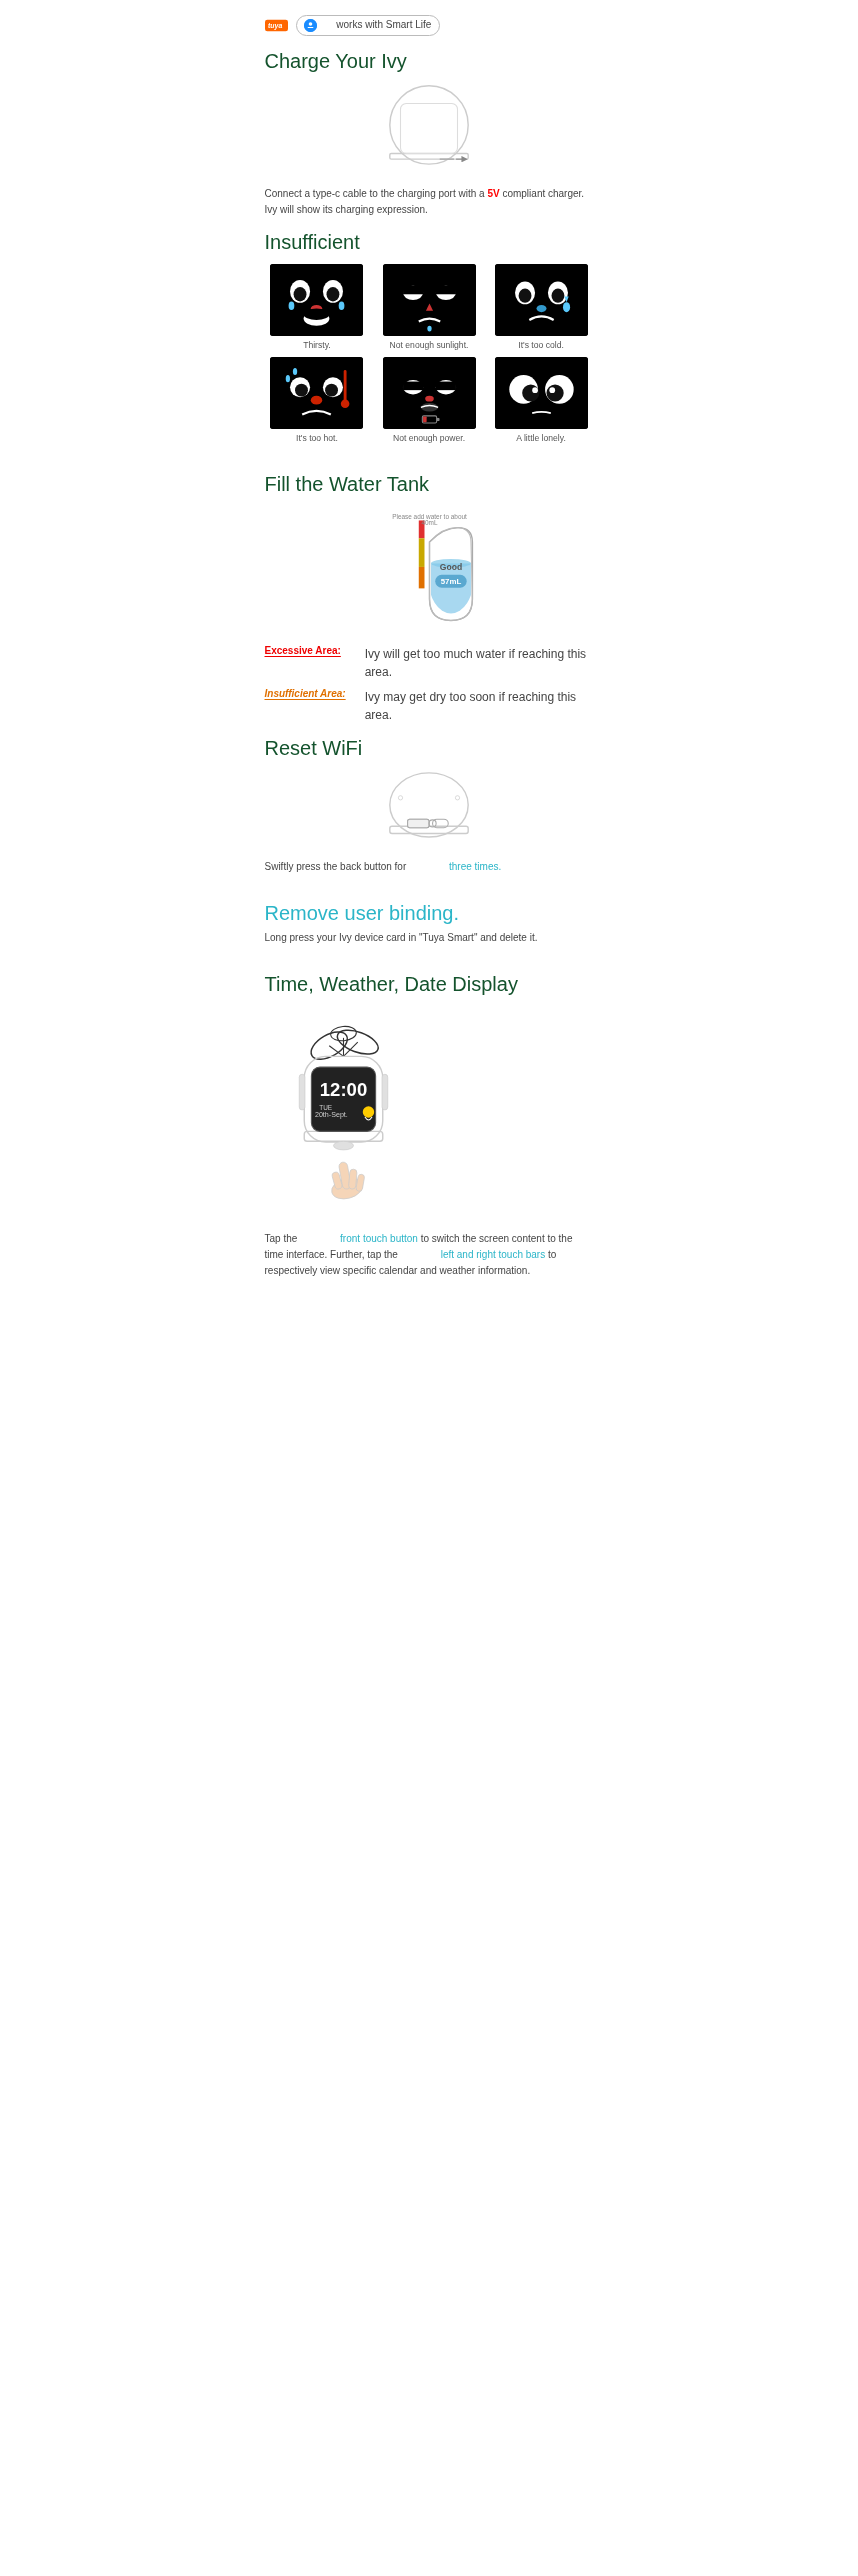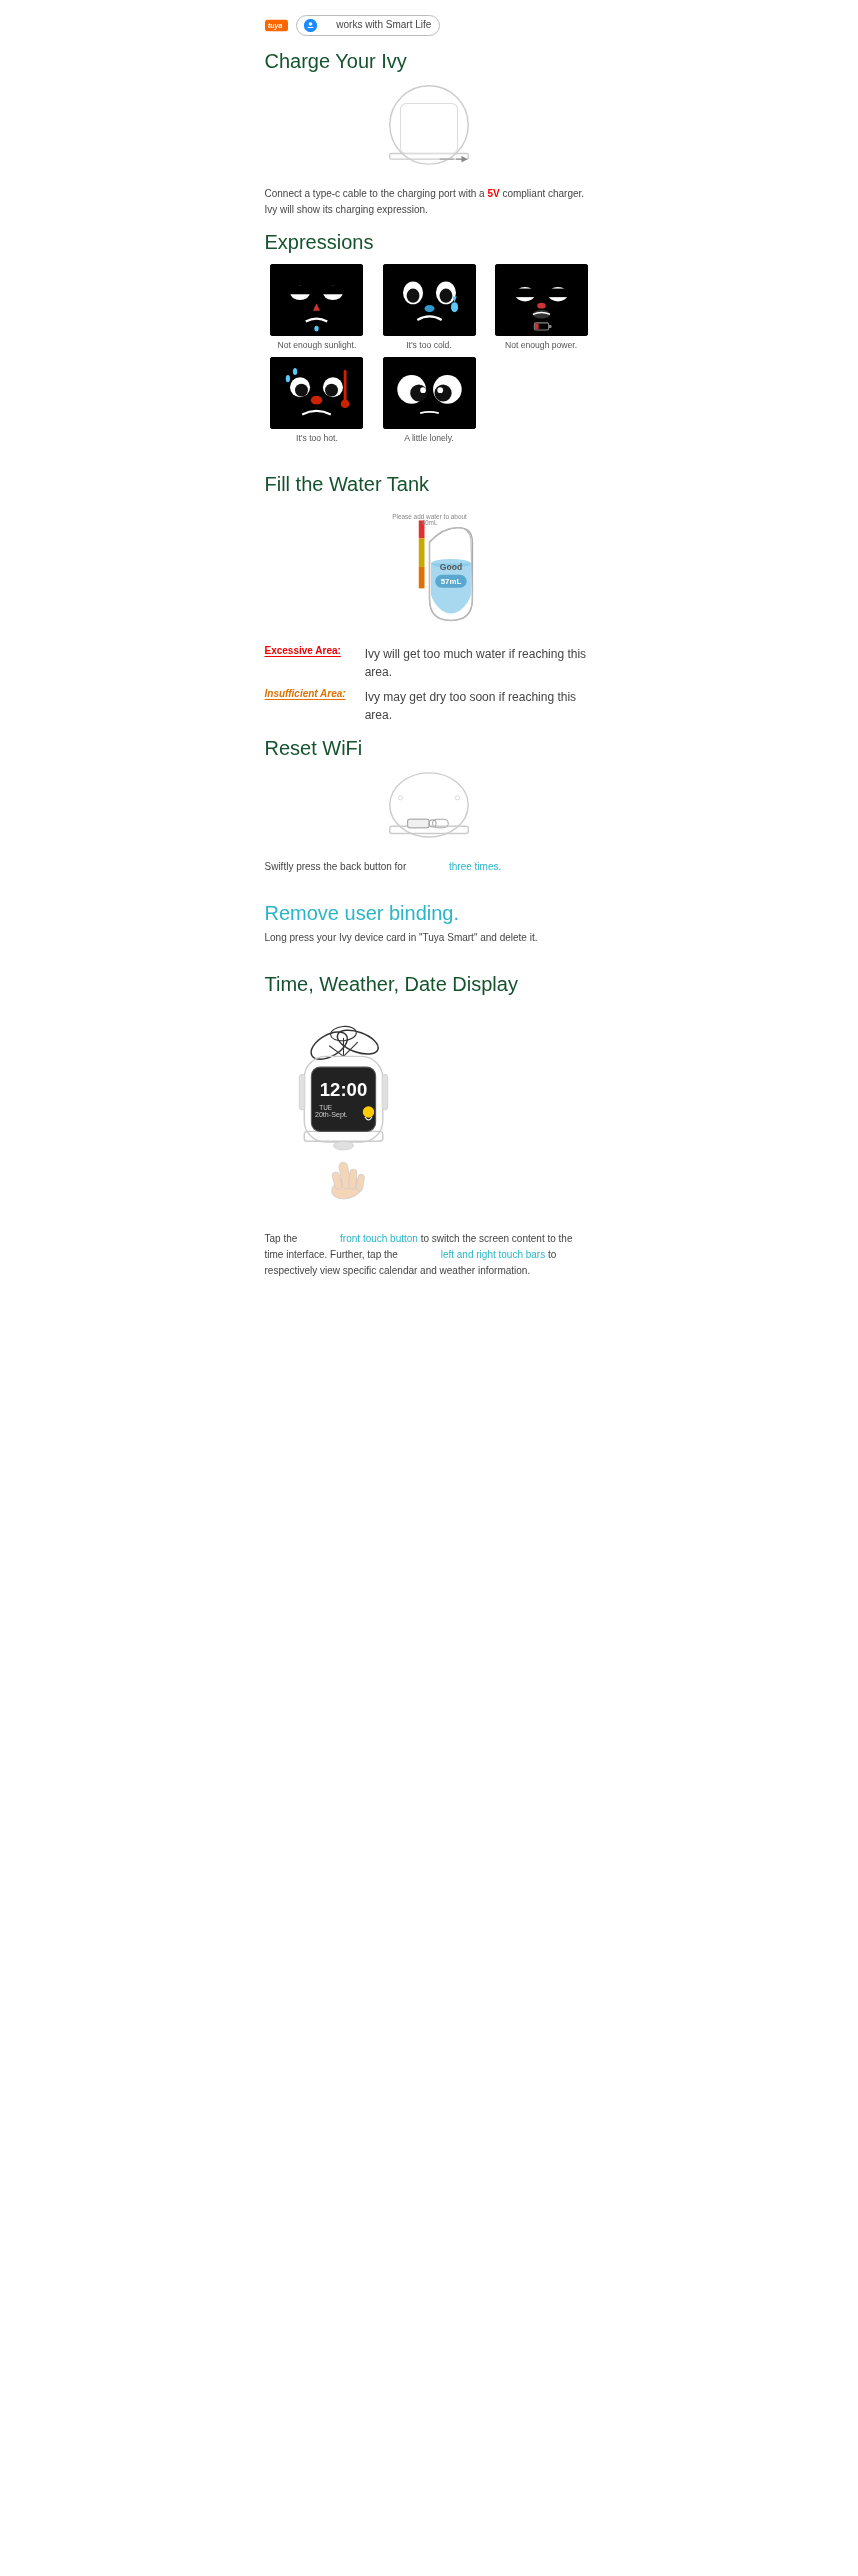--- a/index.html
+++ b/index.html
@@ -212,24 +212,47 @@
         <path d="M0,0 L6,3 L0,6 Z" fill="#888"></path>
       </marker>
     </defs>
   </svg>
 </div>
 
 <p class="desc-text">
   <span>Connect a type-c cable to the charging port with a </span><span class="highlight">5V</span><span> compliant charger. Ivy will show its charging expression.</span>
 </p>
 
-<h2 class="section-title">Expressions</h2>
+<h2 class="section-title">Insufficient</h2>
 
 <div class="expressions-grid">
 
+  <div class="expression-item">
+    <div class="expression-face">
+      <svg width="93" height="72" viewBox="0 0 130 100">
+
+        <rect width="130" height="100" fill="#000"></rect>
+
+        <ellipse cx="42" cy="38" rx="14" ry="16" fill="white"></ellipse>
+        <ellipse cx="42" cy="42" rx="9" ry="10" fill="#111"></ellipse>
+
+        <ellipse cx="88" cy="38" rx="14" ry="16" fill="white"></ellipse>
+        <ellipse cx="88" cy="42" rx="9" ry="10" fill="#111"></ellipse>
+
+        <ellipse cx="65" cy="62" rx="8" ry="5" fill="#cc3333"></ellipse>
+
+        <ellipse cx="65" cy="76" rx="18" ry="10" fill="white"></ellipse>
+        <ellipse cx="65" cy="70" rx="18" ry="8" fill="black"></ellipse>
+
+        <ellipse cx="30" cy="58" rx="4" ry="6" fill="#5ac8fa"></ellipse>
+        <ellipse cx="100" cy="58" rx="4" ry="6" fill="#5ac8fa"></ellipse>
+      </svg>
+    </div>
+    <span class="expression-label">Thirsty.</span>
+  </div>
 
   <div class="expression-item">
     <div class="expression-face">
       <svg width="93" height="72" viewBox="0 0 130 100">
         <rect width="130" height="100" fill="#000"></rect>
 
         <ellipse cx="42" cy="40" rx="14" ry="10" fill="white"></ellipse>
         <rect x="28" y="30" width="28" height="12" fill="black"></rect>
 
         <ellipse cx="88" cy="40" rx="14" ry="10" fill="white"></ellipse>
@@ -264,60 +287,60 @@
       </svg>
     </div>
     <span class="expression-label">It's too cold.</span>
   </div>
 
   <div class="expression-item">
     <div class="expression-face">
       <svg width="93" height="72" viewBox="0 0 130 100">
         <rect width="130" height="100" fill="#000"></rect>
 
+        <ellipse cx="42" cy="42" rx="14" ry="14" fill="white"></ellipse>
+        <ellipse cx="44" cy="46" rx="9" ry="9" fill="#111"></ellipse>
+        <ellipse cx="88" cy="42" rx="14" ry="14" fill="white"></ellipse>
+        <ellipse cx="86" cy="46" rx="9" ry="9" fill="#111"></ellipse>
+
+        <ellipse cx="65" cy="60" rx="8" ry="6" fill="#cc2200"></ellipse>
+
+        <ellipse cx="25" cy="30" rx="3" ry="5" fill="#5ac8fa"></ellipse>
+        <ellipse cx="35" cy="20" rx="3" ry="5" fill="#5ac8fa"></ellipse>
+
+        <path d="M45,80 Q65,70 85,80" stroke="white" stroke-width="3" fill="none"></path>
+
+        <line x1="105" y1="20" x2="105" y2="60" stroke="#cc2200" stroke-width="4" stroke-linecap="round"></line>
+        <circle cx="105" cy="65" r="6" fill="#cc2200"></circle>
+      </svg>
+    </div>
+    <span class="expression-label">It's too hot.</span>
+  </div>
+
+  <div class="expression-item">
+    <div class="expression-face">
+      <svg width="93" height="72" viewBox="0 0 130 100">
+        <rect width="130" height="100" fill="#000"></rect>
+
         <ellipse cx="42" cy="42" rx="14" ry="10" fill="white"></ellipse>
         <rect x="28" y="34" width="28" height="12" fill="black"></rect>
         <ellipse cx="88" cy="42" rx="14" ry="10" fill="white"></ellipse>
         <rect x="74" y="34" width="28" height="12" fill="black"></rect>
 
         <ellipse cx="65" cy="70" rx="12" ry="6" fill="#333"></ellipse>
         <path d="M53,70 Q65,65 77,70" stroke="white" stroke-width="2" fill="none"></path>
 
         <ellipse cx="65" cy="58" rx="6" ry="4" fill="#cc3333"></ellipse>
 
         <rect x="55" y="82" width="20" height="10" rx="2" fill="none" stroke="#888" stroke-width="1.5"></rect>
         <rect x="75" y="85" width="4" height="4" rx="1" fill="#888"></rect>
         <rect x="56" y="83" width="5" height="8" rx="1" fill="#cc3333"></rect>
       </svg>
     </div>
     <span class="expression-label">Not enough power.</span>
-  </div>
-
-  <div class="expression-item">
-    <div class="expression-face">
-      <svg width="93" height="72" viewBox="0 0 130 100">
-        <rect width="130" height="100" fill="#000"></rect>
-
-        <ellipse cx="42" cy="42" rx="14" ry="14" fill="white"></ellipse>
-        <ellipse cx="44" cy="46" rx="9" ry="9" fill="#111"></ellipse>
-        <ellipse cx="88" cy="42" rx="14" ry="14" fill="white"></ellipse>
-        <ellipse cx="86" cy="46" rx="9" ry="9" fill="#111"></ellipse>
-
-        <ellipse cx="65" cy="60" rx="8" ry="6" fill="#cc2200"></ellipse>
-
-        <ellipse cx="25" cy="30" rx="3" ry="5" fill="#5ac8fa"></ellipse>
-        <ellipse cx="35" cy="20" rx="3" ry="5" fill="#5ac8fa"></ellipse>
-
-        <path d="M45,80 Q65,70 85,80" stroke="white" stroke-width="3" fill="none"></path>
-
-        <line x1="105" y1="20" x2="105" y2="60" stroke="#cc2200" stroke-width="4" stroke-linecap="round"></line>
-        <circle cx="105" cy="65" r="6" fill="#cc2200"></circle>
-      </svg>
-    </div>
-    <span class="expression-label">It's too hot.</span>
   </div>
 
   <div class="expression-item">
     <div class="expression-face">
       <svg width="93" height="72" viewBox="0 0 130 100">
         <rect width="130" height="100" fill="#000"></rect>
 
         <ellipse cx="40" cy="45" rx="20" ry="20" fill="white"></ellipse>
         <ellipse cx="50" cy="50" rx="12" ry="12" fill="#111"></ellipse>
         <ellipse cx="56" cy="46" rx="4" ry="4" fill="white"></ellipse>

